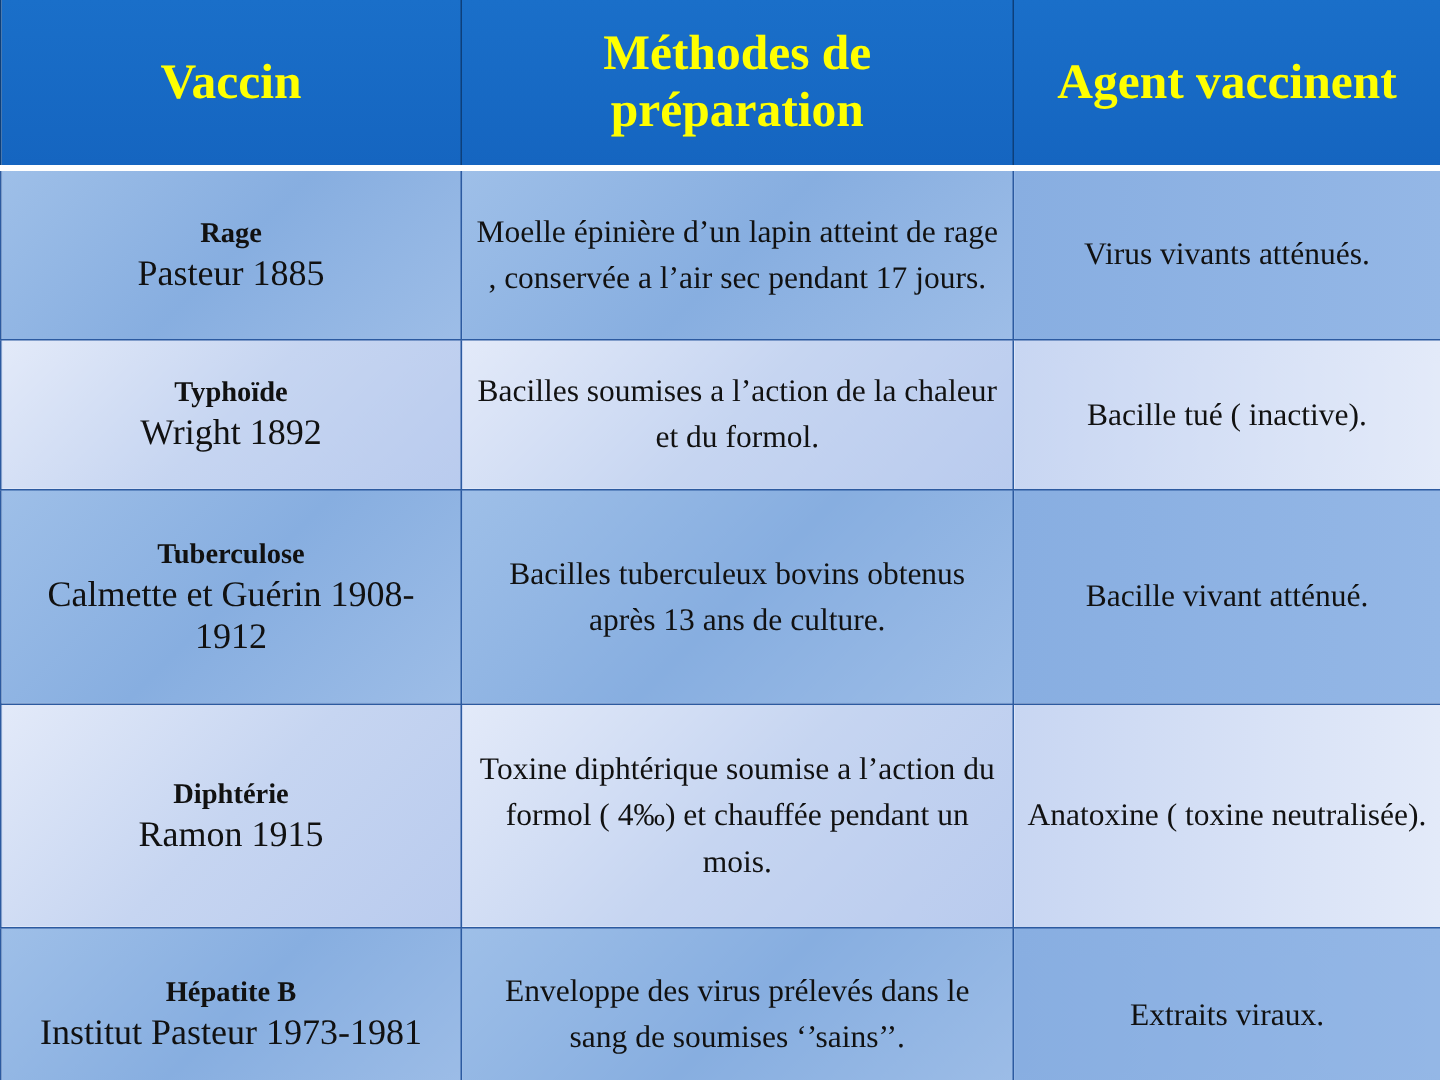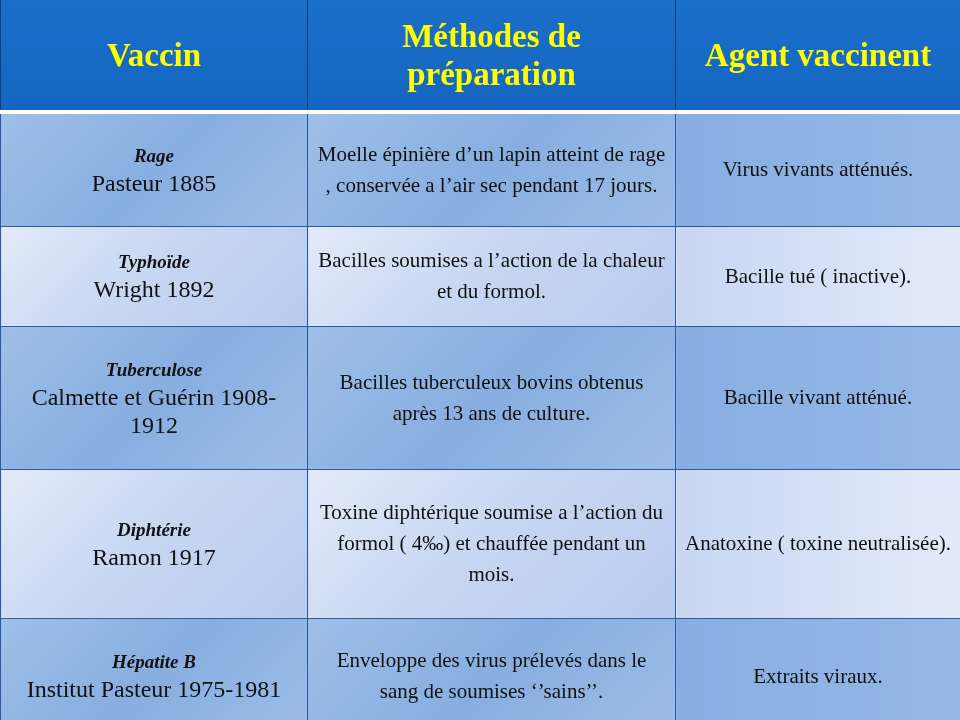--- a/index.html
+++ b/index.html
@@ -60,21 +60,20 @@
       background: linear-gradient(90deg, #88aee1 0%, #94b7e6 100%);
     }
     tbody tr.light td.col3 {
       background: linear-gradient(90deg, #c8d6f2 0%, #e3eaf9 100%);
     }
     .vaccine-name {
       display: block;
       font-weight: bold;
       font-size: 19px;
       line-height: 26px;
-      font-style: italic;
     }
     .vaccine-origin {
       display: block;
       font-size: 24px;
       line-height: 28px;
     }
     tr.r1 { height: 114px; }
     tr.r2 { height: 100px; }
     tr.r3 { height: 143px; }
     tr.r4 { height: 149px; }
@@ -118,28 +117,28 @@
         <td class="col1">
           <span class="vaccine-name">Tuberculose</span>
           <span class="vaccine-origin">Calmette et Guérin 1908-1912</span>
         </td>
         <td class="col2">Bacilles tuberculeux bovins obtenus après 13 ans de culture.</td>
         <td class="col3">Bacille vivant atténué.</td>
       </tr>
       <tr class="light r4">
         <td class="col1">
           <span class="vaccine-name">Diphtérie</span>
-          <span class="vaccine-origin">Ramon 1917</span>
+          <span class="vaccine-origin">Ramon 1915</span>
         </td>
         <td class="col2">Toxine diphtérique soumise a l’action du formol ( 4‰)  et chauffée pendant un mois.</td>
         <td class="col3">Anatoxine ( toxine neutralisée).</td>
       </tr>
       <tr class="dark r5">
         <td class="col1">
           <span class="vaccine-name">Hépatite B</span>
-          <span class="vaccine-origin">Institut Pasteur 1975-1981</span>
+          <span class="vaccine-origin">Institut Pasteur 1973-1981</span>
         </td>
         <td class="col2">Enveloppe des virus prélevés dans le sang de soumises ‘’sains’’.</td>
         <td class="col3">Extraits viraux.</td>
       </tr>
     </tbody>
   </table>
 </div>
 
 </body></html>

